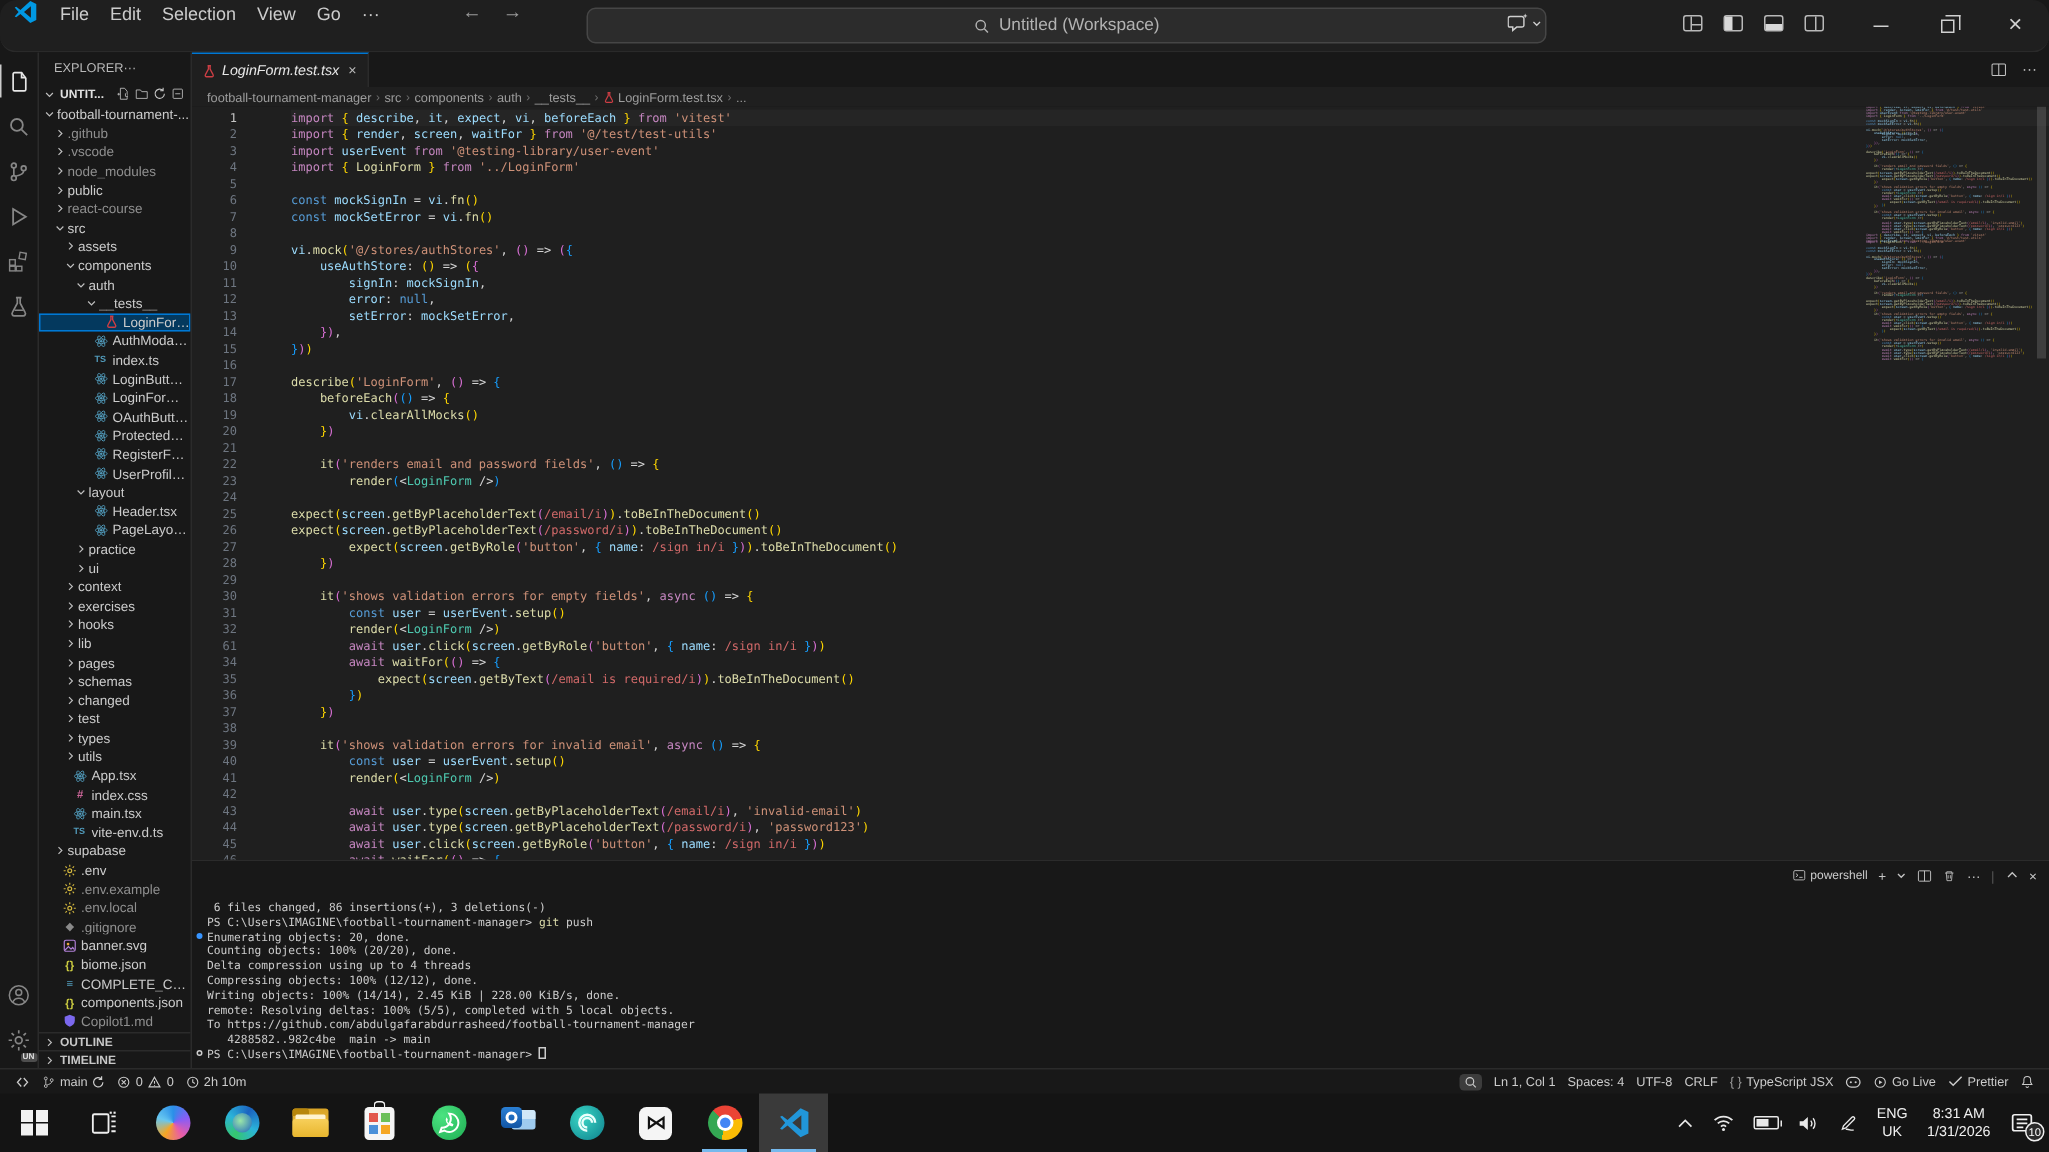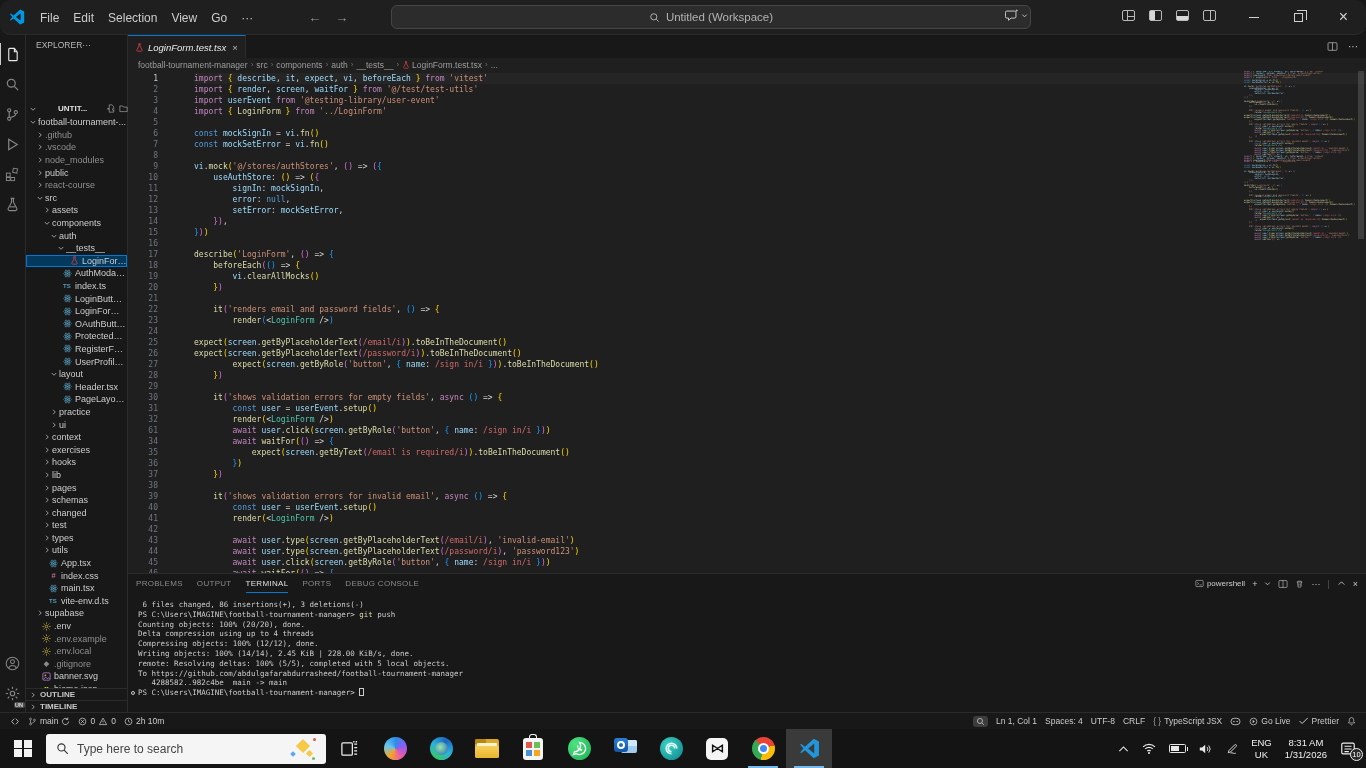--- a/index.html
+++ b/index.html
@@ -3,21 +3,21 @@
 <meta charset="utf-8">
 <style>
   * { margin:0; padding:0; box-sizing:border-box; }
   html,body { width:1366px; height:768px; overflow:hidden; background:#181818;
     font-family:"Liberation Sans", sans-serif; -webkit-font-smoothing:antialiased; }
   .ic { display:inline-block; vertical-align:middle; }
   svg { display:block; }
 
   
   #titlebar { position:absolute; left:0; top:0; width:1366px; height:35px; background:#1f1f1f;
-    display:flex; align-items:center; border-bottom:1px solid #2a2a2a;border-radius:11px; }
+    display:flex; align-items:flex-start; border-bottom:1px solid #2a2a2a;border-radius:11px; }
   #vscode-logo { width:16px; height:16px; margin:0 8px 0 9px; }
   .menu-item { color:#cccccc; font-size:12px; padding:3px 7px; border-radius:4px; cursor:default; }
   #nav-arrows { display:flex; gap:14px; margin-left:48px; color:#9a9a9a; font-size:13px; }
   #cmd-center { position:absolute; left:391px; top:5px; width:640px; height:24px; background:#2c2c2c;
     border:1px solid #464646; border-radius:6px; display:flex; align-items:center; justify-content:center;
     color:#b3b3b3; font-size:11.5px; gap:6px; }
   #copilot-chat { position:absolute; left:1005px; top:8px; color:#cfcfcf; display:flex; align-items:center; gap:2px;}
   #layout-icons { position:absolute; left:1122px; top:10px; display:flex; gap:14px; }
   .lay { width:13px; height:11px; border:1px solid #b9b9b9; border-radius:2px; position:relative; }
   .lay.grid:before{content:"";position:absolute;left:4px;top:0;bottom:0;width:1px;background:#b9b9b9;}
@@ -38,21 +38,21 @@
   #activitybar { width:26px; background:#181818; border-right:1px solid #2b2b2b; display:flex; flex-direction:column; align-items:center; padding-top:4px; }
   .act { width:26px; height:30px; display:flex; align-items:center; justify-content:center; color:#868686; position:relative; }
   .act.active { color:#e7e7e7; }
   .act.active:before { content:""; position:absolute; left:0; top:4px; bottom:4px; width:1.5px; background:#cccccc; }
   #act-spacer { flex:1; }
   .badge-un { position:absolute; right:1px; bottom:0px; background:#4d4d4d; color:#ddd; font-size:5.5px; padding:0 1.5px; border-radius:2px; font-weight:700; }
 
   
   #sidebar { width:102px; background:#181818; border-right:1px solid #2b2b2b; display:flex; flex-direction:column; font-size:9px; color:#cccccc; }
   #exp-header { height:20px; display:flex; align-items:center; padding:0 8px 0 10px; color:#b8b8b8; font-size:8.5px; }
-  #exp-section { height:15px; display:flex; align-items:center; gap:20px; padding:0 4px 0 3px; font-weight:700; font-size:8px; color:#e0e0e0;margin-top:46px; }
+  #exp-section { height:15px; display:flex; align-items:center; gap:2px; padding:0 4px 0 3px; font-weight:700; font-size:8px; color:#e0e0e0; }
   #exp-section .acts { margin-left:auto; display:flex; gap:3px; color:#c2c2c2; }
   #file-tree { flex:1; overflow:hidden; }
   .trow { height:12.6px; display:flex; align-items:center; color:#cccccc; white-space:nowrap; cursor:default; }
   .trow .tlabel { overflow:hidden; text-overflow:ellipsis; font-size:9px; }
   .trow.dim .tlabel { color:#8f8f8f; }
   .trow.sel { background:#04395e; outline:1px solid #0078d4; outline-offset:-1px; }
   .tic { width:9px; height:9px; flex:none; margin-right:3px; }
   .chev { width:8px; height:8px; flex:none; color:#bdbdbd; margin-right:1px; }
   .tstxt { font-size:6px; color:#519aba; font-weight:700; width:9px; flex:none; margin-right:3px; }
   .glyph-ic { font-size:7.5px; width:9px; flex:none; margin-right:3px; line-height:9px; text-align:center; }
@@ -844,27 +844,20 @@
           <div class="mline"><span class="tk-c0">        </span><span class="tk-kw">await </span><span class="tk-v">user</span><span class="tk-c0">.</span><span class="tk-fn">click</span><span class="tk-g">(</span><span class="tk-v">screen</span><span class="tk-c0">.</span><span class="tk-fn">getByRole</span><span class="tk-pu">(</span><span class="tk-s">'button'</span><span class="tk-c0">, </span><span class="tk-bl">{ </span><span class="tk-v">name</span><span class="tk-c0">: </span><span class="tk-re">/sign in/i</span><span class="tk-bl"> }</span><span class="tk-pu">)</span><span class="tk-g">)</span></div>
           <div class="mline"><span class="tk-c0">        </span><span class="tk-kw">await </span><span class="tk-fn">waitFor</span><span class="tk-g">(</span><span class="tk-pu">()</span><span class="tk-c0"> =&gt; </span><span class="tk-bl">{</span></div>
         </div>
       <div id="vscroll">
           <div id="vthumb"></div>
         </div>
     </div>
 
     <div id="panel">
       <div id="panel-header">
-        <span id="panel-tabs" style="display:flex;height:100%">
-            <span class="ptab">PROBLEMS</span>
-            <span class="ptab">OUTPUT</span>
-            <span class="ptab active">TERMINAL</span>
-            <span class="ptab">PORTS</span>
-            <span class="ptab">DEBUG CONSOLE</span>
-          </span>
         <div id="panel-actions">
           <span class="shell-label">
             <svg width="9" height="9" viewBox="0 0 16 16">
                 <rect x="1.5" y="2.5" width="13" height="11" rx="1.5" fill="none" stroke="currentColor"></rect>
                 <path d="M4 6l2.5 2L4 10M8 10.5h4" fill="none" stroke="currentColor"></path>
               </svg>
             <span>powershell</span>
           </span>
           <span>+</span>
           <svg width="7" height="7" viewBox="0 0 16 16">
@@ -881,20 +874,21 @@
           <span class="pa-sep">|</span>
           <svg width="9" height="9" viewBox="0 0 16 16">
               <path d="M3 10l5-5 5 5" fill="none" stroke="currentColor" stroke-width="1.6"></path>
             </svg>
           <span>×</span>
         </div>
       </div>
       <div id="term-body">
           <div class="tline"><span class="tk-p"> 6 files changed, 86 insertions(+), 3 deletions(-)</span></div>
           <div class="tline"><span class="tk-p">PS C:\Users\IMAGINE\football-tournament-manager&gt; </span><span class="tk-y">git</span><span class="tk-p"> push</span></div>
+          <div class="tline"><span class="tmark f"></span><span class="tk-p">Enumerating objects: 20, done.</span></div>
           <div class="tline"><span class="tk-p">Counting objects: 100% (20/20), done.</span></div>
           <div class="tline"><span class="tk-p">Delta compression using up to 4 threads</span></div>
           <div class="tline"><span class="tk-p">Compressing objects: 100% (12/12), done.</span></div>
           <div class="tline"><span class="tk-p">Writing objects: 100% (14/14), 2.45 KiB | 228.00 KiB/s, done.</span></div>
           <div class="tline"><span class="tk-p">remote: Resolving deltas: 100% (5/5), completed with 5 local objects.</span></div>
           <div class="tline"><span class="tk-p">To https://github.com/abdulgafarabdurrasheed/football-tournament-manager</span></div>
           <div class="tline"><span class="tk-p">   4288582..982c4be  main -&gt; main</span></div>
           <div class="tline"><span class="tmark h"></span><span class="tk-p">PS C:\Users\IMAGINE\football-tournament-manager&gt; </span><span class="tcursor"></span></div>
         </div>
     </div>
@@ -994,34 +988,20 @@
 
 <div id="taskbar">
   <div id="start-btn">
     <span class="winlogo">
         <span></span>
         <span></span>
         <span></span>
         <span></span>
       </span>
   </div>
-  <div id="tb-search">
-    <svg width="13" height="13" viewBox="0 0 16 16">
-        <circle cx="6.7" cy="6.7" r="4.4" fill="none" stroke="#333" stroke-width="1.4"></circle>
-        <path d="M10 10l4.5 4.5" stroke="#333" stroke-width="1.4"></path>
-      </svg>
-    <span>Type here to search</span>
-    <span class="spark">
-      <span class="diam" style="left:8px;top:3px;width:10px;height:10px"></span>
-      <span class="diam" style="left:17px;top:13px;width:5px;height:5px"></span>
-      <span class="diam" style="left:1px;top:14px;width:4px;height:4px;background:#5aa7e8"></span>
-      <span style="position:absolute;right:0;top:0;width:3px;height:3px;border-radius:50%;background:#e2574c"></span>
-      <span style="position:absolute;right:1px;bottom:0;width:3px;height:3px;border-radius:50%;background:#6bbf59"></span>
-    </span>
-  </div>
   <div class="tb-ic">
     <svg width="19" height="19" viewBox="0 0 20 20">
         <rect x="2" y="4" width="11" height="13" rx="1" fill="none" stroke="#eee" stroke-width="1.3"></rect>
         <path d="M15 5.5h3M15 9h3M15 12.5h3M15 16h3" stroke="#eee" stroke-width="1.3"></path>
         <rect x="13.8" y="2.2" width="1.5" height="1.5" fill="#eee"></rect>
         <rect x="16.5" y="2.2" width="1.5" height="1.5" fill="#eee"></rect>
       </svg>
   </div>
   <div class="tb-ic">
     <span class="circle24" style="background:conic-gradient(#2a8fe8,#8a5cf5,#e85ca8,#f5a623,#67c7f0,#2a8fe8)"></span>

